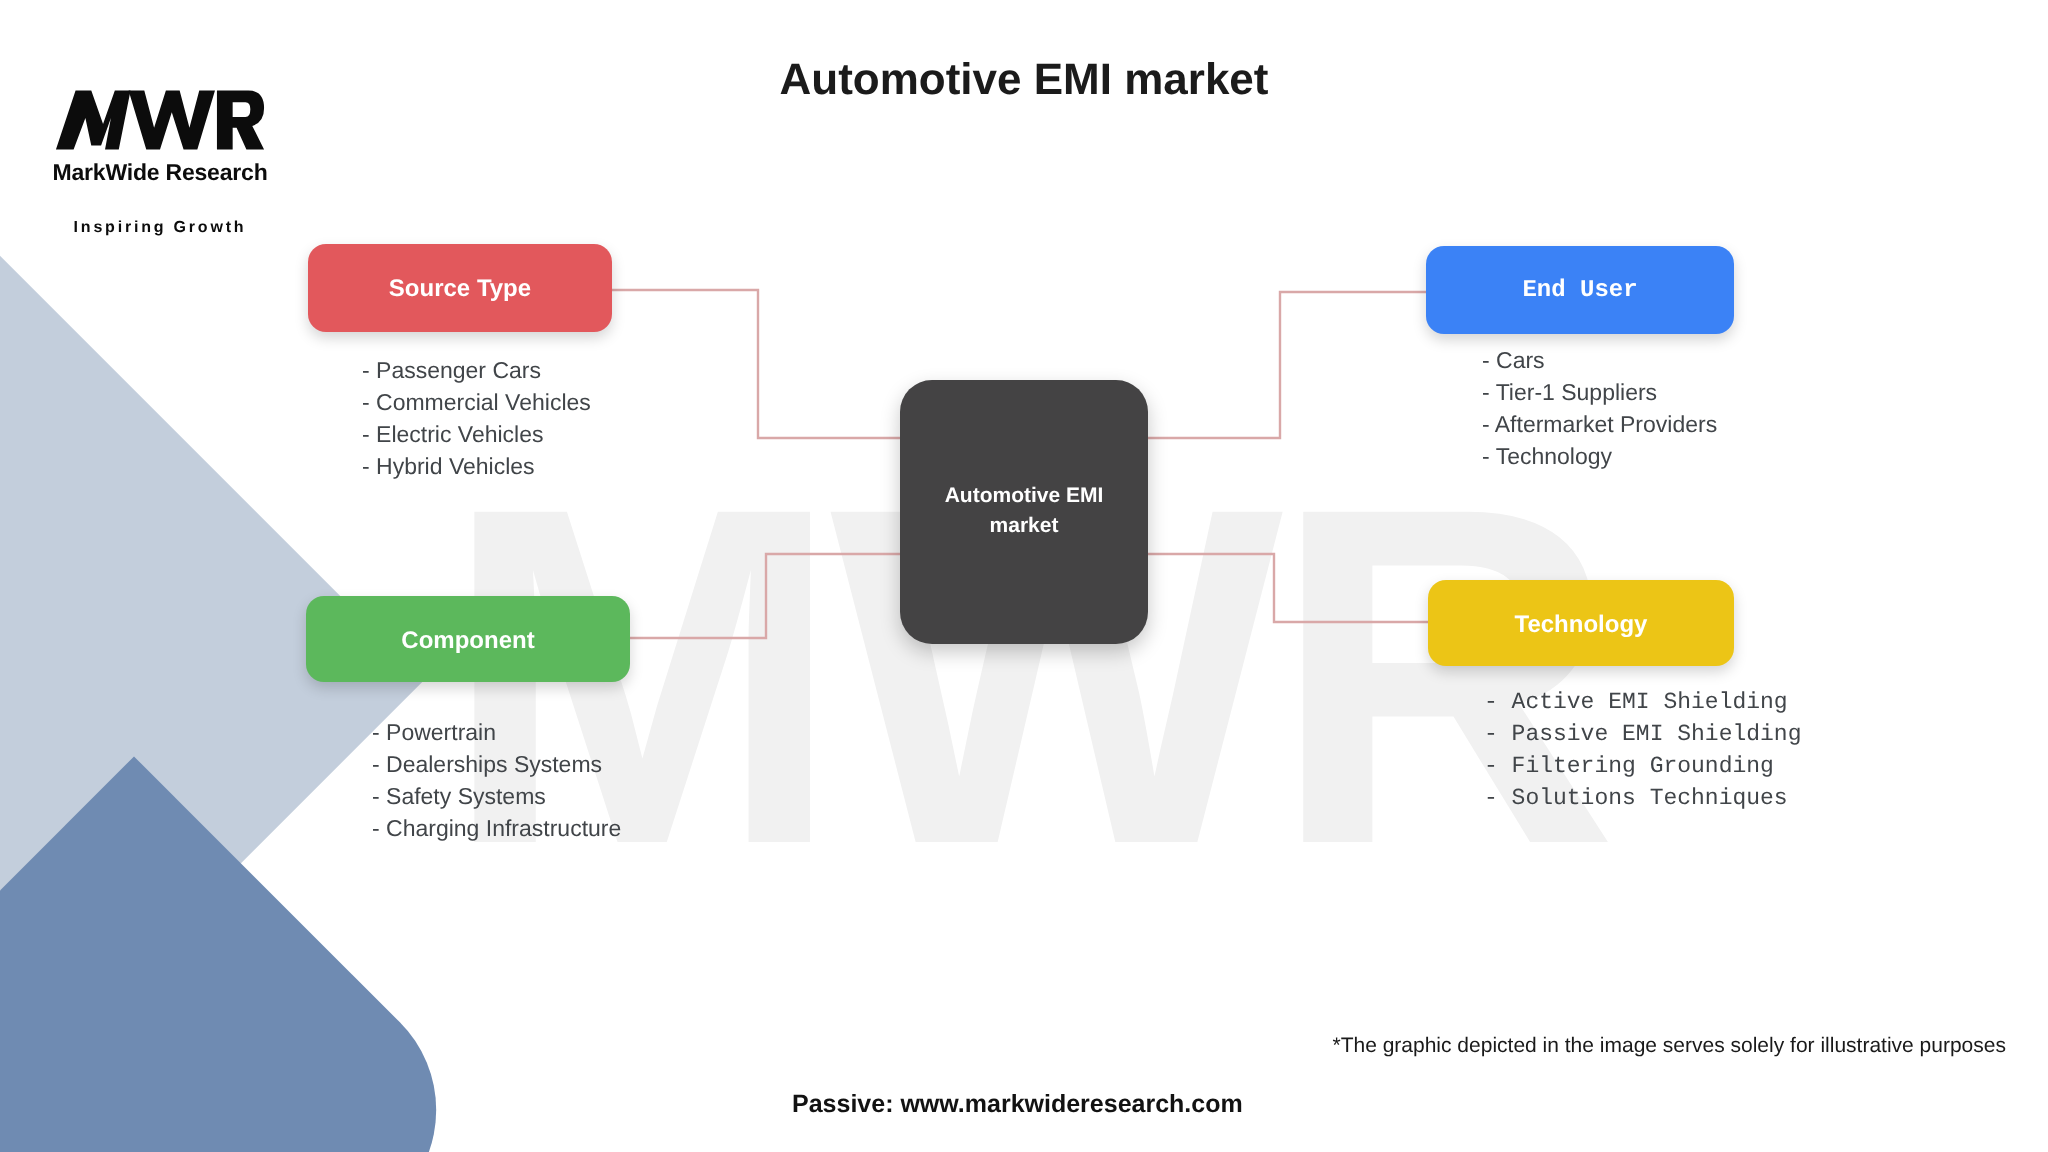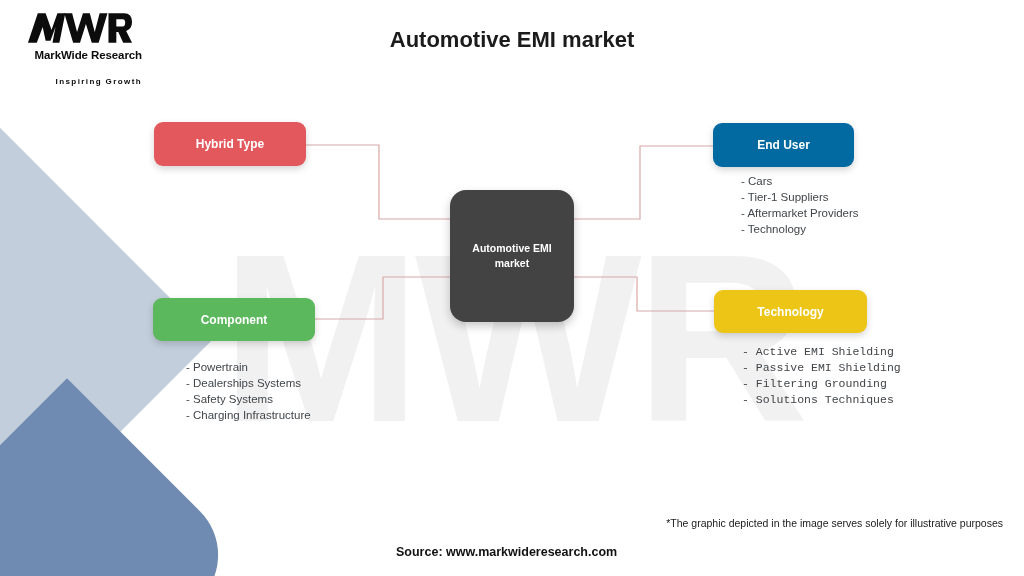--- a/index.html
+++ b/index.html
@@ -59,23 +59,23 @@
     line-height: 1;
     user-select: none;
     white-space: nowrap;
     text-align: center;
   }
 
   
   .logo {
     position: absolute;
     left: 18px;
-    top: 8px;
+    top: 40px;
     width: 124px;
-    text-align: right;
+    text-align: center;
     color: #0c0c0c;
   }
   .logo-mark {
     display: block;
     width: 108px;
     height: 40px;
     margin: 0 auto;
   }
   .logo-name {
     font-size: 11.5px;
@@ -118,21 +118,21 @@
     align-items: center;
     justify-content: center;
     border-radius: 9px;
     color: #ffffff;
     font-size: 12px;
     font-weight: bold;
     box-shadow: 0 3px 7px rgba(0,0,0,0.17);
     text-align: center;
   }
   .node-vehicle   { left:154px; top:122px; width:152px; height:44px; background:#e2585c; }
-  .node-enduser   { left:713px; top:123px; width:141px; height:44px; background:#0369a1; }
+  .node-enduser   { left:713px; top:123px; width:154px; height:44px; background:#3b82f6;font-family:Liberation Mono, monospace; }
   .node-component { left:153px; top:298px; width:162px; height:43px; background:#5cb85c; }
   .node-technology{ left:714px; top:290px; width:153px; height:43px; background:#ecc516; }
 
   .node-center {
     position: absolute;
     left: 450px;
     top: 190px;
     width: 124px;
     height: 132px;
     background: #444344;
@@ -213,36 +213,42 @@
 
       <path d="M713,146 L640,146 L640,219 L574,219"></path>
 
       <path d="M315,319 L383,319 L383,277 L450,277"></path>
 
       <path d="M714,311 L637,311 L637,277 L574,277"></path>
     </g>
   </svg>
 
   <div class="node node-vehicle">
-    <span>Hybrid Type</span>
+    <span>Source Type</span>
   </div>
   <div class="node node-enduser">
     <span>End User</span>
   </div>
   <div class="node node-component">
     <span>Component</span>
   </div>
   <div class="node node-technology">
     <span>Technology</span>
   </div>
 
   <div class="node-center">
     <span>Automotive EMI market</span>
   </div>
 
+  <div class="bullets bullets-vehicle">
+    <div>- Passenger Cars</div>
+    <div>- Commercial Vehicles</div>
+    <div>- Electric Vehicles</div>
+    <div>- Hybrid Vehicles</div>
+  </div>
 
   <div class="bullets bullets-enduser">
     <div>- Cars</div>
     <div>- Tier-1 Suppliers</div>
     <div>- Aftermarket Providers</div>
     <div>- Technology</div>
   </div>
 
   <div class="bullets bullets-component">
     <div>- Powertrain</div>
@@ -251,16 +257,16 @@
     <div>- Charging Infrastructure</div>
   </div>
 
   <div class="bullets bullets-technology">
     <div>- Active EMI Shielding</div>
     <div>- Passive EMI Shielding</div>
     <div>- Filtering Grounding</div>
     <div>- Solutions Techniques</div>
   </div>
 
-  <div class="source">Source: www.markwideresearch.com</div>
+  <div class="source">Passive: www.markwideresearch.com</div>
   <div class="disclaimer">*The graphic depicted in the image serves solely for illustrative purposes</div>
 
 </div>
 
 </body></html>

